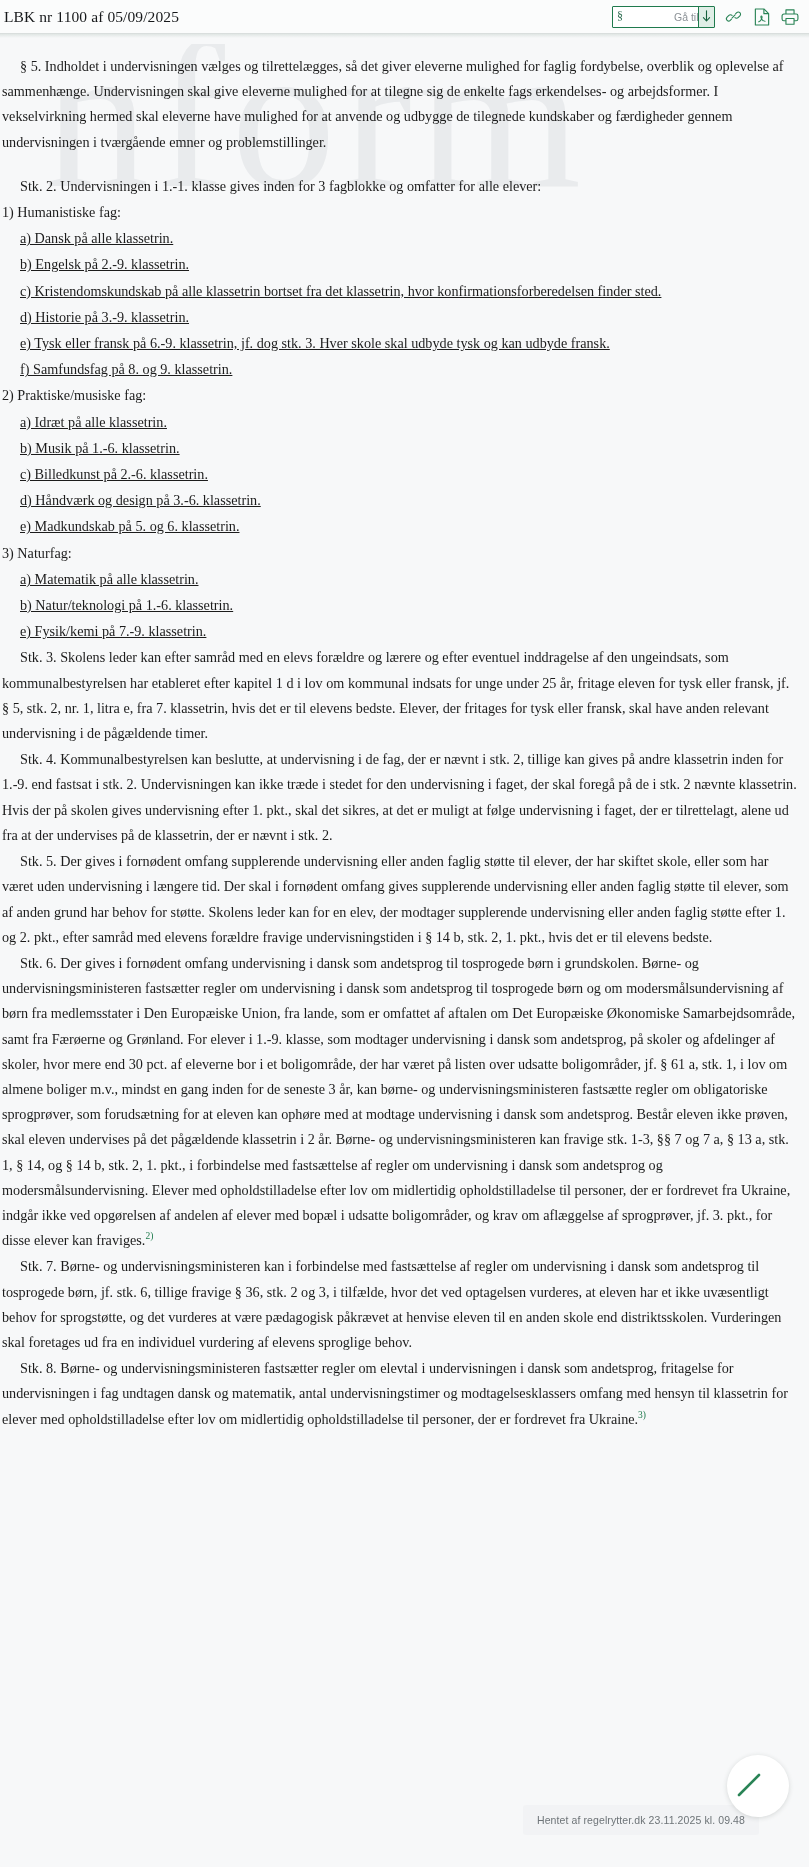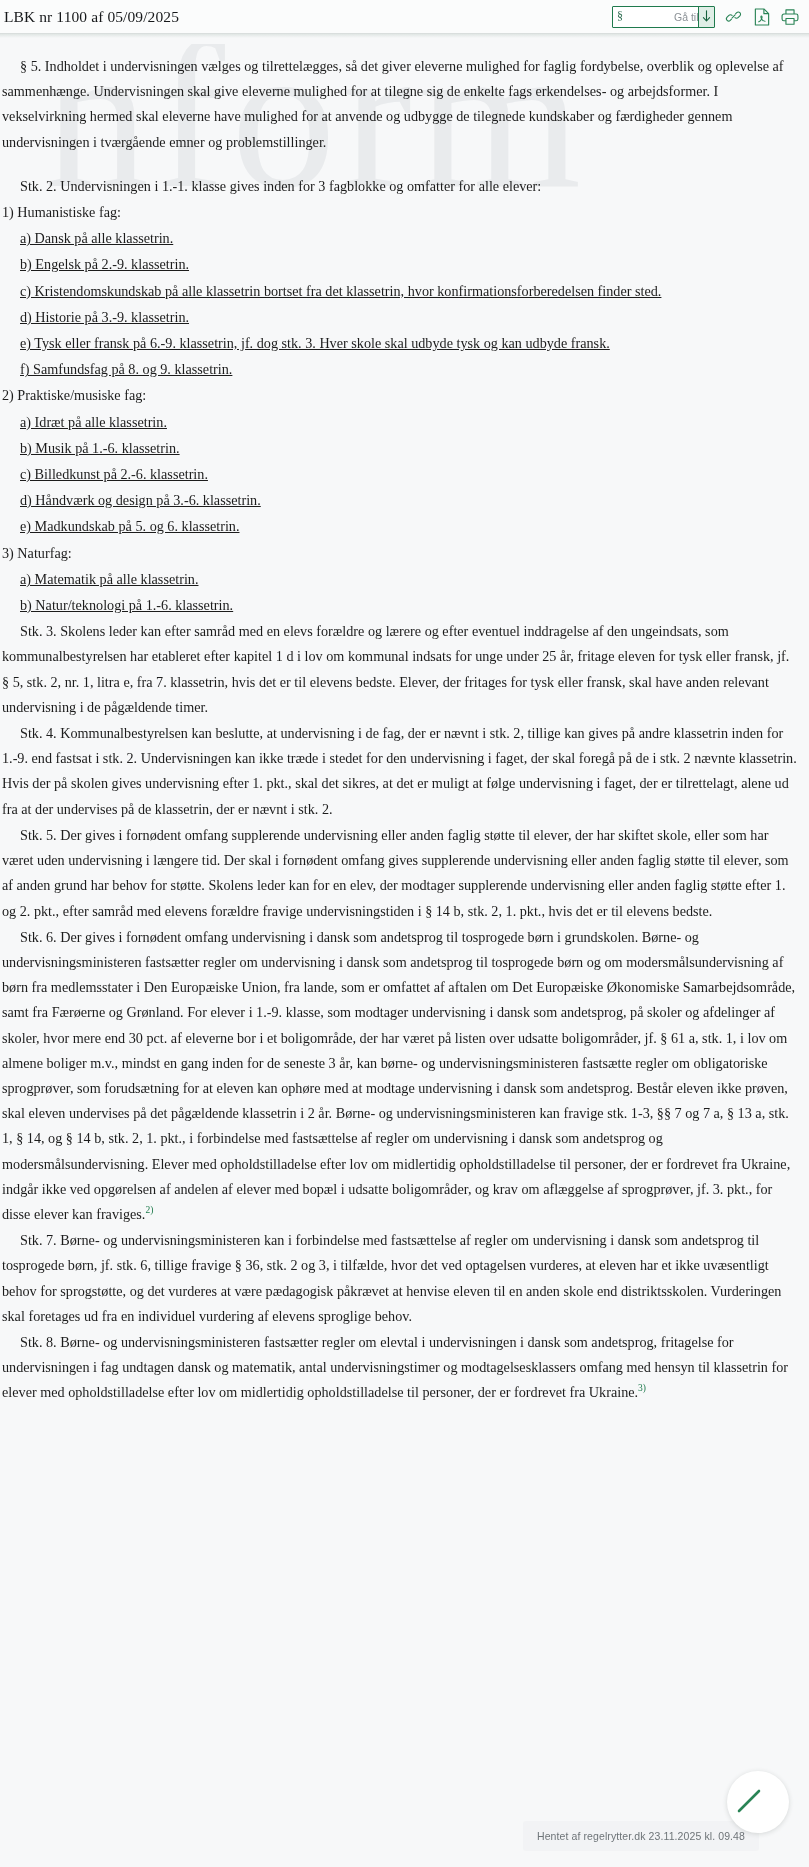--- a/index.html
+++ b/index.html
@@ -164,21 +164,21 @@
     font-size: 9.5px;
     vertical-align: super;
     line-height: 0;
     cursor: pointer;
   }
 
   
   .footer-strip {
     position: absolute;
     left: 0;
-    bottom: 0;
+    bottom: 16px;
     width: 767px;
     height: 86px;
     z-index: 20;
     pointer-events: none;
     text-align: right;
   }
   .fetch-note {
     position: absolute;
     right: 8px;
     bottom: 16px;
@@ -271,20 +271,21 @@
     <p class="lvl2"><span>f) Samfundsfag på 8. og 9. klassetrin.</span></p>
     <p class="lvl1"><span>2) Praktiske/musiske fag:</span></p>
     <p class="lvl2"><span>a) Idræt på alle klassetrin.</span></p>
     <p class="lvl2"><span>b) Musik på 1.-6. klassetrin.</span></p>
     <p class="lvl2"><span>c) Billedkunst på 2.-6. klassetrin.</span></p>
     <p class="lvl2"><span>d) Håndværk og design på 3.-6. klassetrin.</span></p>
     <p class="lvl2"><span>e) Madkundskab på 5. og 6. klassetrin.</span></p>
     <p class="lvl1"><span>3) Naturfag:</span></p>
     <p class="lvl2"><span>a) Matematik på alle klassetrin.</span></p>
     <p class="lvl2"><span>b) Natur/teknologi på 1.-6. klassetrin.</span></p>
+    <p class="lvl2"><span>e) Fysik/kemi på 7.-9. klassetrin.</span></p>
     <p class="para"><span class="stk-label">Stk. 3.</span><span> Skolens leder kan efter samråd med en elevs forældre og lærere og efter eventuel inddragelse af den ungeindsats, som kommunalbestyrelsen har etableret efter kapitel 1 d i lov om kommunal indsats for unge under 25 år, fritage eleven for tysk eller fransk, jf. § 5, stk. 2, nr. 1, litra e, fra 7. klassetrin, hvis det er til elevens bedste. Elever, der fritages for tysk eller fransk, skal have anden relevant undervisning i de pågældende timer.</span></p>
     <p class="para"><span class="stk-label">Stk. 4.</span><span> Kommunalbestyrelsen kan beslutte, at undervisning i de fag, der er nævnt i stk. 2, tillige kan gives på andre klassetrin inden for 1.-9. end fastsat i stk. 2. Undervisningen kan ikke træde i stedet for den undervisning i faget, der skal foregå på de i stk. 2 nævnte klassetrin. Hvis der på skolen gives undervisning efter 1. pkt., skal det sikres, at det er muligt at følge undervisning i faget, der er tilrettelagt, alene ud fra at der undervises på de klassetrin, der er nævnt i stk. 2.</span></p>
     <p class="para"><span class="stk-label">Stk. 5.</span><span> Der gives i fornødent omfang supplerende undervisning eller anden faglig støtte til elever, der har skiftet skole, eller som har været uden undervisning i længere tid. Der skal i fornødent omfang gives supplerende undervisning eller anden faglig støtte til elever, som af anden grund har behov for støtte. Skolens leder kan for en elev, der modtager supplerende undervisning eller anden faglig støtte efter 1. og 2. pkt., efter samråd med elevens forældre fravige undervisningstiden i § 14 b, stk. 2, 1. pkt., hvis det er til elevens bedste.</span></p>
     <p class="para"><span class="stk-label">Stk. 6.</span><span> Der gives i fornødent omfang undervisning i dansk som andetsprog til tosprogede børn i grundskolen. Børne- og undervisningsministeren fastsætter regler om undervisning i dansk som andetsprog til tosprogede børn og om modersmålsundervisning af børn fra medlemsstater i Den Europæiske Union, fra lande, som er omfattet af aftalen om Det Europæiske Økonomiske Samarbejdsområde, samt fra Færøerne og Grønland. For elever i 1.-9. klasse, som modtager undervisning i dansk som andetsprog, på skoler og afdelinger af skoler, hvor mere end 30 pct. af eleverne bor i et boligområde, der har været på listen over udsatte boligområder, jf. § 61 a, stk. 1, i lov om almene boliger m.v., mindst en gang inden for de seneste 3 år, kan børne- og undervisningsministeren fastsætte regler om obligatoriske sprogprøver, som forudsætning for at eleven kan ophøre med at modtage undervisning i dansk som andetsprog. Består eleven ikke prøven, skal eleven undervises på det pågældende klassetrin i 2 år. Børne- og undervisningsministeren kan fravige stk. 1-3, §§ 7 og 7 a, § 13 a, stk. 1, § 14, og § 14 b, stk. 2, 1. pkt., i forbindelse med fastsættelse af regler om undervisning i dansk som andetsprog og modersmålsundervisning. Elever med opholdstilladelse efter lov om midlertidig opholdstilladelse til personer, der er fordrevet fra Ukraine, indgår ikke ved opgørelsen af andelen af elever med bopæl i udsatte boligområder, og krav om aflæggelse af sprogprøver, jf. 3. pkt., for disse elever kan fraviges.</span><sup class="fn">2)</sup></p>
     <p class="para"><span class="stk-label">Stk. 7.</span><span> Børne- og undervisningsministeren kan i forbindelse med fastsættelse af regler om undervisning i dansk som andetsprog til tosprogede børn, jf. stk. 6, tillige fravige § 36, stk. 2 og 3, i tilfælde, hvor det ved optagelsen vurderes, at eleven har et ikke uvæsentligt behov for sprogstøtte, og det vurderes at være pædagogisk påkrævet at henvise eleven til en anden skole end distriktsskolen. Vurderingen skal foretages ud fra en individuel vurdering af elevens sproglige behov.</span></p>
     <p class="para"><span class="stk-label">Stk. 8.</span><span> Børne- og undervisningsministeren fastsætter regler om elevtal i undervisningen i dansk som andetsprog, fritagelse for undervisningen i fag undtagen dansk og matematik, antal undervisningstimer og modtagelsesklassers omfang med hensyn til klassetrin for elever med opholdstilladelse efter lov om midlertidig opholdstilladelse til personer, der er fordrevet fra Ukraine.</span><sup class="fn">3)</sup></p>
   </div>
 
 <div class="footer-strip">
   <div class="fetch-note">Hentet af regelrytter.dk 23.11.2025 kl. 09.48</div>

